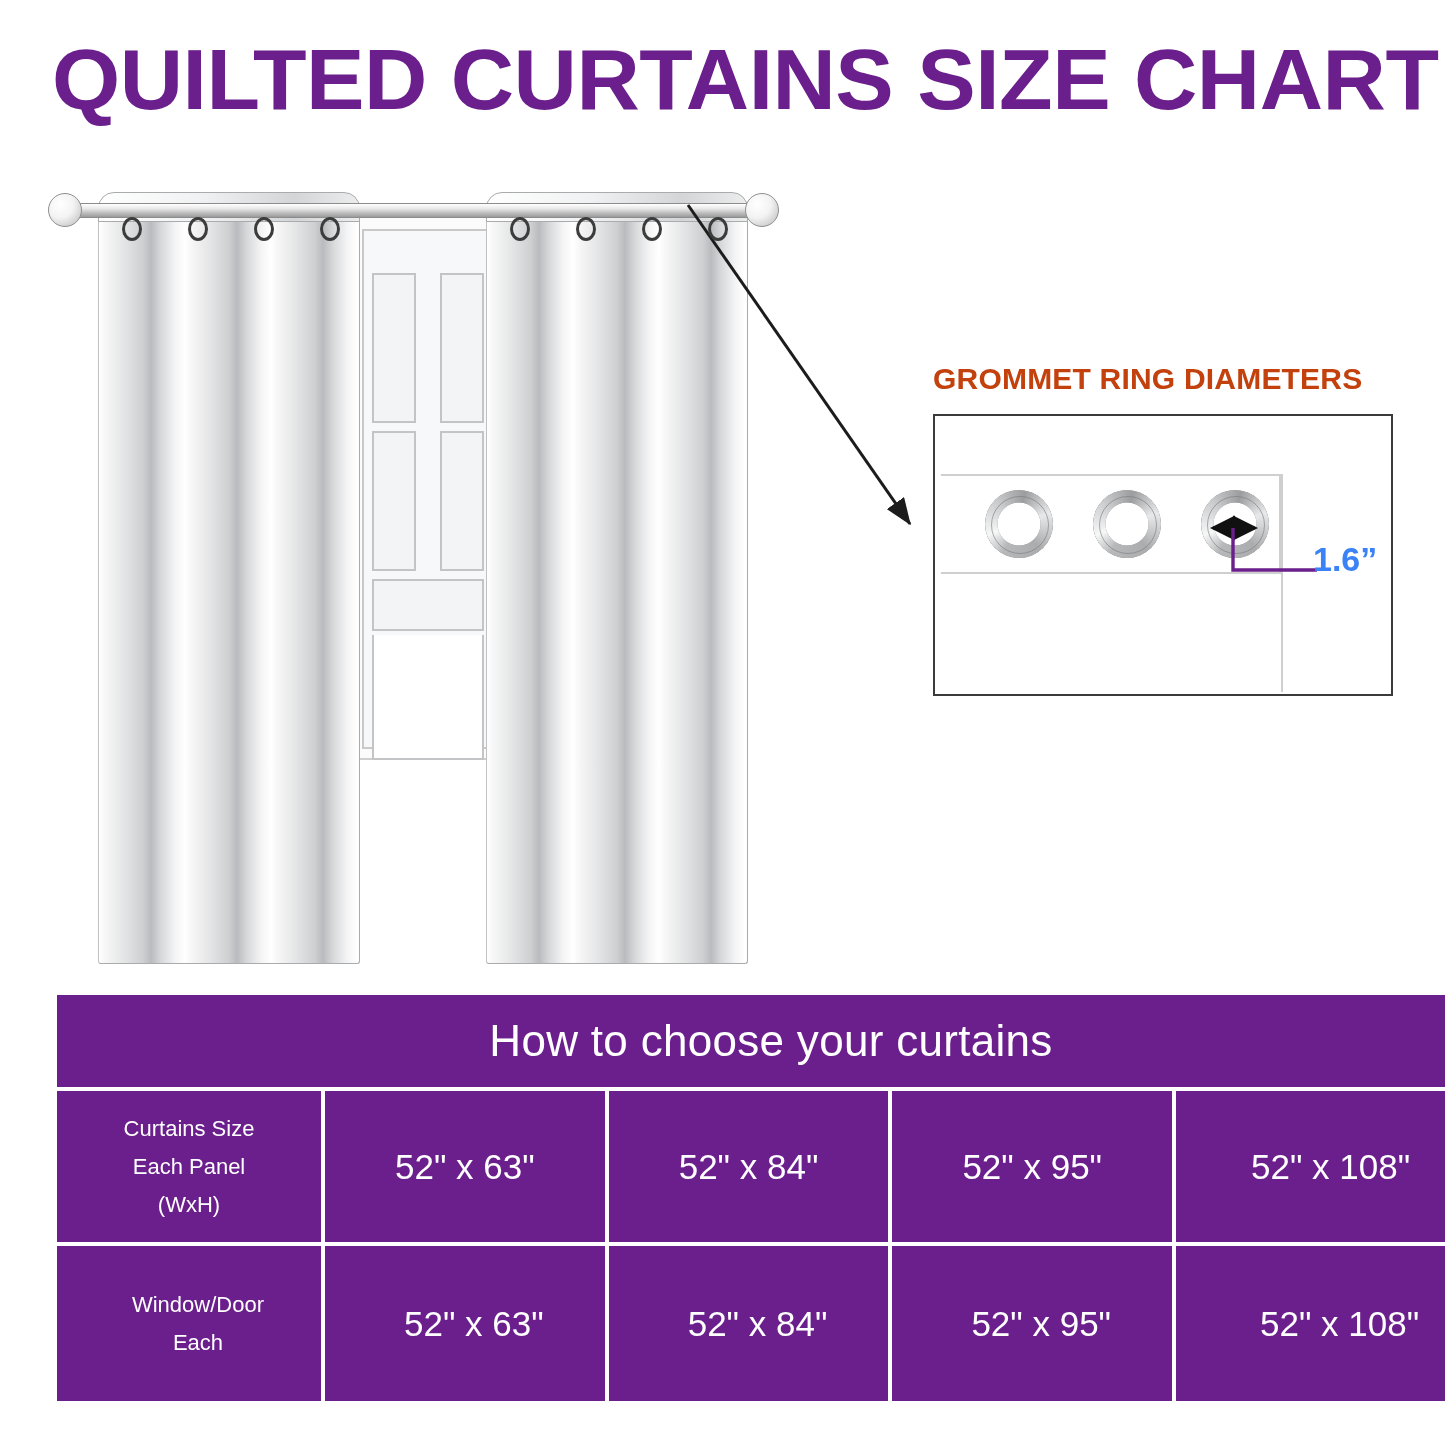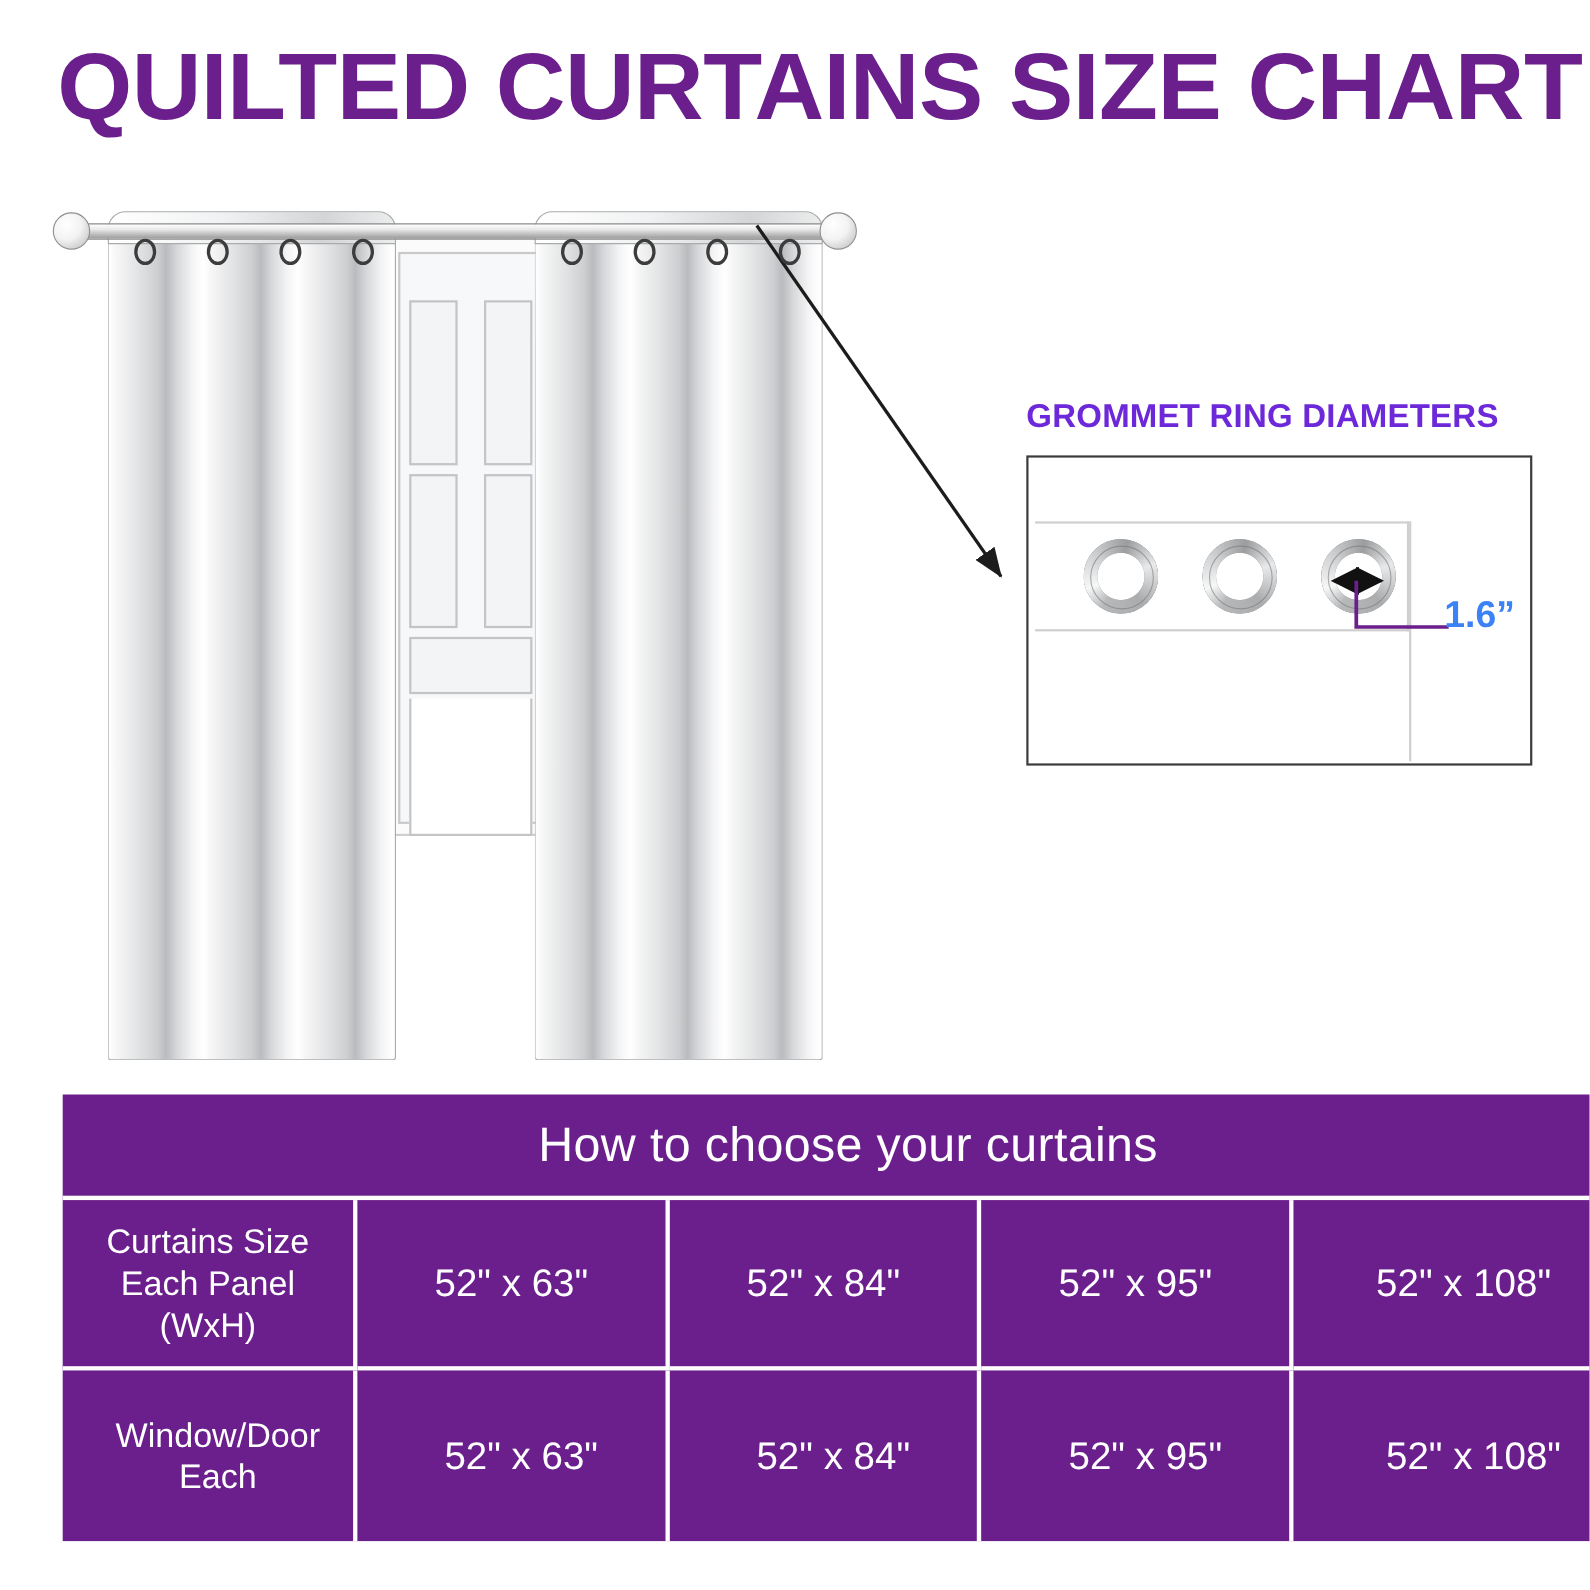--- a/index.html
+++ b/index.html
@@ -149,21 +149,21 @@
 
   
   #grommet-panel {
     position: absolute;
     left: 925px; top: 362px;
     width: 480px; height: 352px;
   }
   #grommet-title {
     position: absolute;
     left: 8px; top: 0;
-    color: #6d28d9;
+    color: #c2410c;
     font-size: 30px;
     font-weight: bold;
     letter-spacing: 0.2px;
     white-space: nowrap;
   }
   #grommet-box {
     position: absolute;
     left: 8px; top: 52px;
     width: 460px; height: 282px;
     background: #ffffff;
@@ -256,21 +256,21 @@
   }
   #size-table td:last-child { border-right: none; }
   #size-table tr:last-child td { border-bottom: none; padding-left: 24px; }
   .tbl-header {
     font-size: 44px;
     height: 96px;
     letter-spacing: 0.3px;
   }
   .row-label {
     width: 268px;
-    font-size: 31px;
+    font-size: 22px;
     line-height: 38px;
   }
   .size-cell {
     font-size: 35px;
     line-height: 42px;
   }
   .r-size { height: 155px; }
 </style>
 </head>
 <body>

